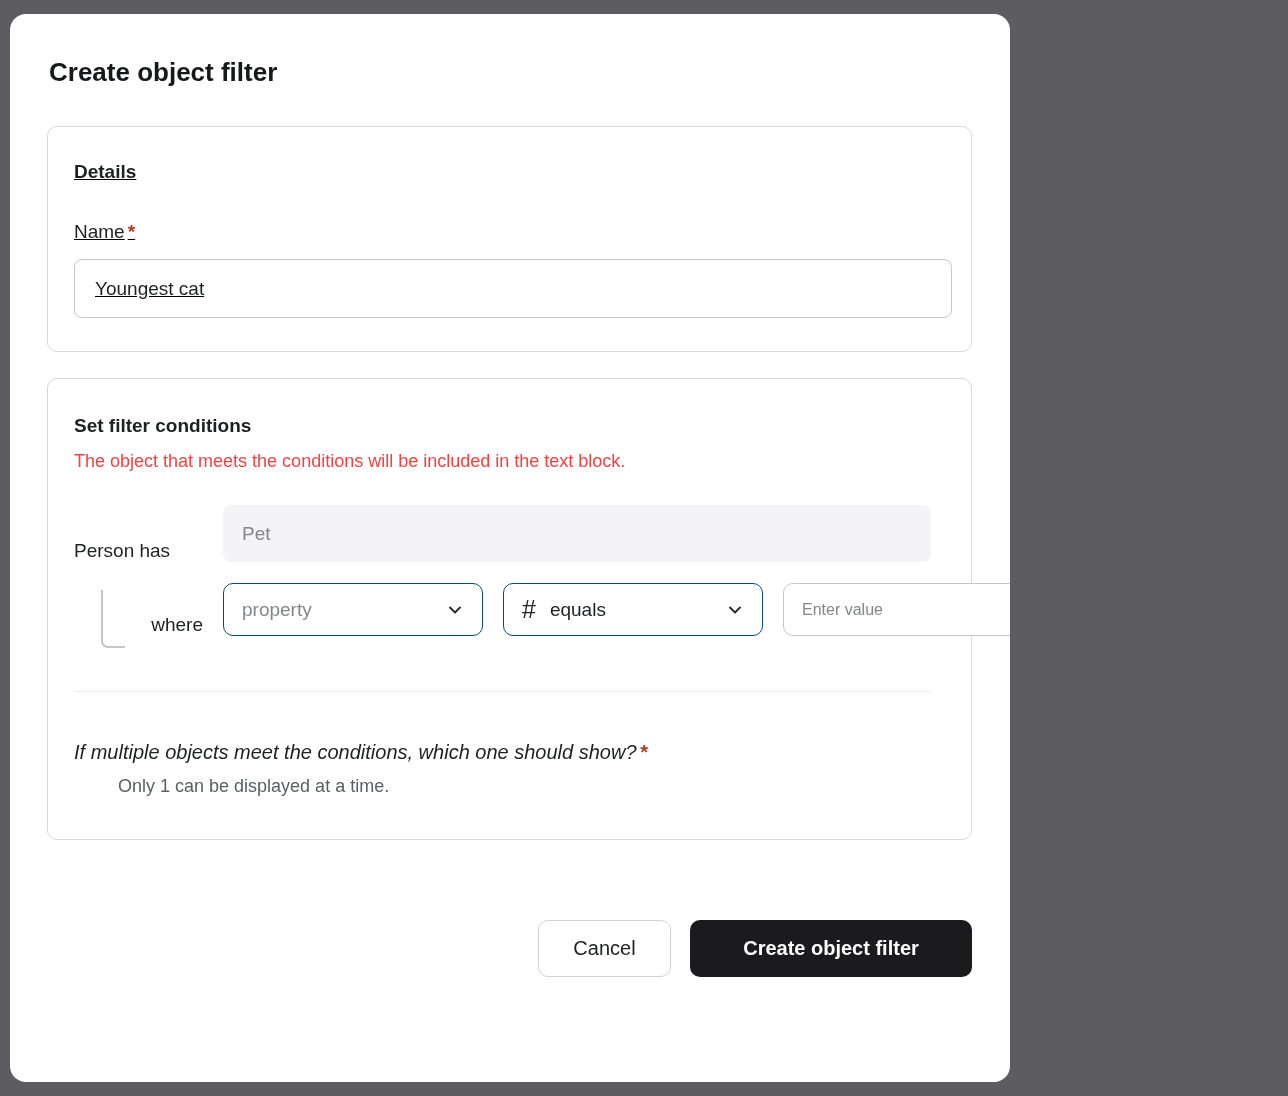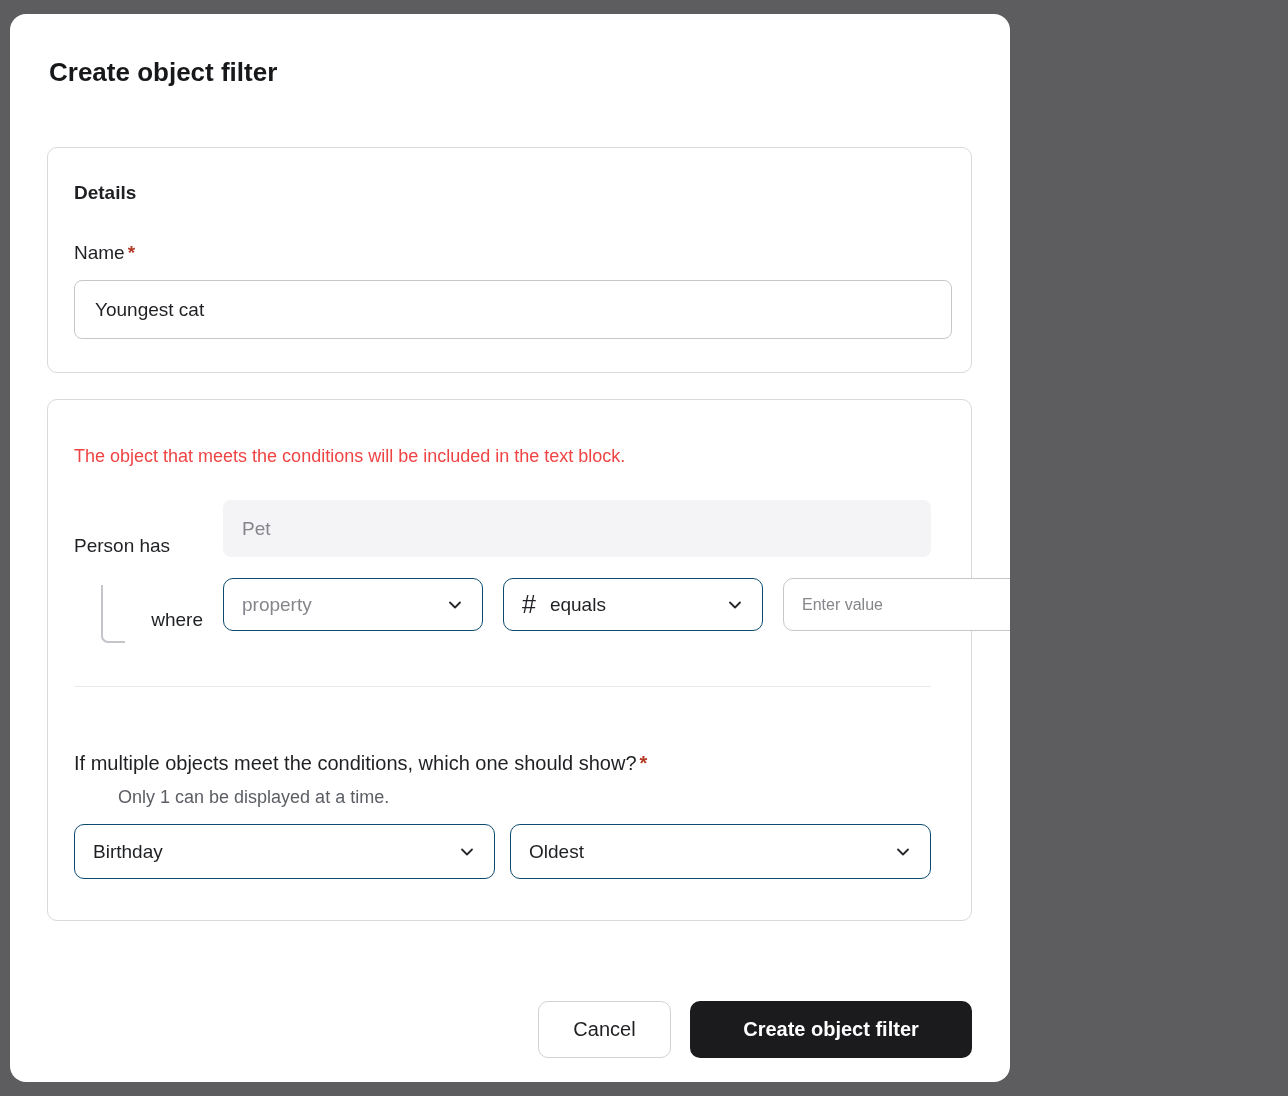--- a/index.html
+++ b/index.html
@@ -19,22 +19,23 @@
   }
   .title {
     font-size: 26px; line-height: 32px; font-weight: 700;
     color: #17181a; margin-left: 2px;
   }
   .card {
     border: 1px solid #d9d9db; border-radius: 10px;
     background: #fff;
   }
   .card.details {
-    margin-top: 59px;
+    margin-top: 38px;
     padding: 32px 19px 33px 26px;
+    text-decoration: underline;
   }
   .card-heading { font-size: 19px; line-height: 26px; font-weight: 700; color: #1f2023; }
   .field-label { margin-top: 36px; font-size: 19px; color: #1f2023; }
   .req { color: #b23a25; font-weight: 700; margin-left: 3px; }
   .text-input {
     display: block; width: 100%; height: 59px; margin-top: 16px;
     border: 1px solid #c7c7c9; border-radius: 8px;
     padding: 0 20px; font-size: 19px; color: #1f2023;
     font-family: "Liberation Sans", sans-serif;
     background: #fff; outline: none;
@@ -86,21 +87,21 @@
   }
   .value-input::placeholder { color: #85868b; opacity: 1; }
   .icon-btn {
     width: 34px; height: 34px; border: none; background: transparent;
     display: flex; align-items: center; justify-content: center;
     cursor: pointer; padding: 0;
   }
   .icon-btn.filter-add { margin-left: 36px; }
   .icon-btn.delete { margin-left: 32px; }
   .divider { height: 1px; background: #ebebed; margin-top: 55px; }
-  .question { margin-top: 62px; font-size: 20px; line-height: 28px; color: #1f2023; }
+  .question { margin-top: 46px; font-size: 20px; line-height: 28px; color: #1f2023; font-style: italic; }
   .note { margin-top: 8px; font-size: 18px; line-height: 24px; color: #5b5e63; margin-left: 44px; }
   .sort-row { display: flex; margin-top: 15px; gap: 15px; }
   .select.sort { flex: 1; height: 55px; }
   .footer {
     margin-top: 80px; display: flex; justify-content: flex-end;
     align-items: flex-end; gap: 19px;
   }
   .btn {
     height: 57px; border-radius: 10px; font-size: 20px;
     font-family: "Liberation Sans", sans-serif; cursor: pointer;
@@ -125,20 +126,21 @@
 
     <section class="card details">
       <h2 class="card-heading">Details</h2>
       <div class="field-label">
         <span>Name</span><span class="req">*</span>
       </div>
       <input class="text-input" type="text" value="Youngest cat" style="">
     </section>
 
     <section class="card conditions">
+      <h2 class="card-heading">Set filter conditions</h2>
       <p class="card-desc">The object that meets the conditions will be included in the text block.</p>
 
       <div class="cond-row object-row">
         <div class="label-col">Person has</div>
         <div class="pet-box">
           <span>Pet</span>
         </div>
       </div>
 
       <div class="cond-row where-row">
@@ -193,38 +195,20 @@
         </button>
       </div>
 
       <div class="divider"></div>
 
       <p class="question">
         <span>If multiple objects meet the conditions, which one should show?</span><span class="req">*</span>
       </p>
       <p class="note">Only 1 can be displayed at a time.</p>
 
-      <div class="sort-row">
-        <div class="select sort">
-          <span class="sel-text">Birthday</span>
-          <span>
-            <svg width="22" height="22" viewBox="0 0 22 22">
-                <path d="M6 8.5l5 5 5-5" fill="none" stroke="#26272b" stroke-width="1.8" stroke-linecap="round" stroke-linejoin="round"></path>
-              </svg>
-          </span>
-        </div>
-        <div class="select sort">
-          <span class="sel-text">Oldest</span>
-          <span>
-            <svg width="22" height="22" viewBox="0 0 22 22">
-                <path d="M6 8.5l5 5 5-5" fill="none" stroke="#26272b" stroke-width="1.8" stroke-linecap="round" stroke-linejoin="round"></path>
-              </svg>
-          </span>
-        </div>
-      </div>
     </section>
 
     <div class="footer">
       <button class="btn cancel">Cancel</button>
       <button class="btn submit">Create object filter</button>
     </div>
 
   </div>
 </div>
 

